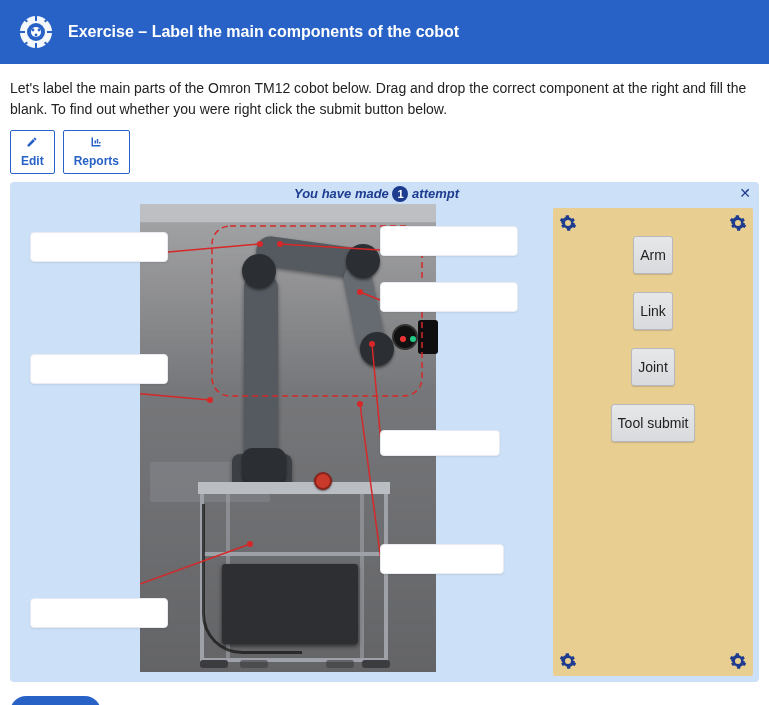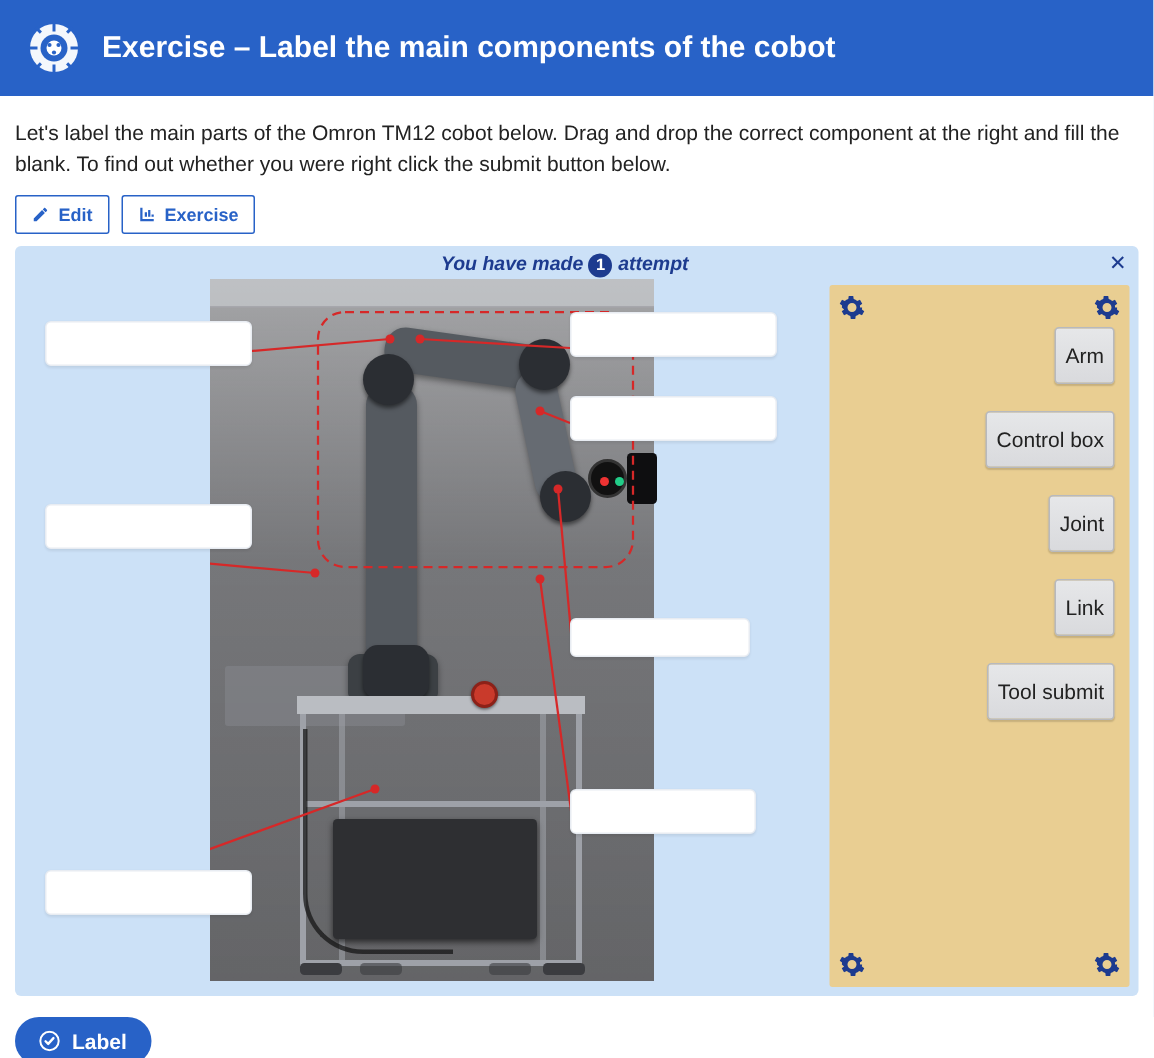--- a/index.html
+++ b/index.html
@@ -11,30 +11,30 @@
     color: #fff;
     padding: 14px 18px;
     display: flex;
     align-items: center;
     gap: 14px;
   }
   .header-icon {
     width: 36px; height: 36px;
     display: flex; align-items: center; justify-content: center;
   }
-  .header-title { font-size: 20px; font-weight: 700; }
+  .header-title { font-size: 16px; font-weight: 700; }
 
   .intro { padding: 14px 10px 10px; font-size: 14px; line-height: 1.5; }
 
   .actions { display: flex; gap: 8px; padding: 0 10px 8px; }
   .btn-outline {
     display: inline-flex; align-items: center; gap: 6px;
     padding: 5px 10px;
     border: 1px solid #2862c7; color: #2862c7; background: #fff;
-    font-size: 12px; font-weight: 700; border-radius: 2px; cursor: pointer;
+    font-size: 12px; font-weight: 700; border-radius: 2px; cursor: pointer; flex-direction: column;
   }
   .btn-outline .ico { width: 12px; height: 12px; display: inline-block; }
 
   .stage-wrap { padding: 0 10px; }
   .stage {
     position: relative;
     width: 100%; height: 500px;
     background: #cce1f7;
     border-radius: 4px;
     overflow: hidden;
@@ -114,21 +114,21 @@
 
   
   .opt-panel {
     position: absolute;
     right: 6px; top: 26px; bottom: 6px;
     width: 200px;
     background: #e9ce92;
     border-radius: 2px;
     padding: 28px 10px;
     display: flex; flex-direction: column; gap: 18px;
-    align-items: flex-end;
+    align-items: center;
   }
   .gear {
     position: absolute; color: #1d3b8f;
     width: 18px; height: 18px;
   }
   .g-tl { left: 6px; top: 6px; }
   .g-tr { right: 6px; top: 6px; }
   .g-bl { left: 6px; bottom: 6px; }
   .g-br { right: 6px; bottom: 6px; }
 
@@ -193,21 +193,21 @@
         </svg>
     </span>
     <span>Edit</span>
   </button>
   <button class="btn-outline">
     <span class="ico">
       <svg viewBox="0 0 16 16" width="12" height="12">
           <path d="M2 2v12h12v-2H4V2H2zm4 8h2V6H6v4zm3 0h2V4H9v6zm3 0h2V8h-2v2z" fill="#2862c7"></path>
         </svg>
     </span>
-    <span>Exercise</span>
+    <span>Reports</span>
   </button>
 </div>
 
 <div class="stage-wrap">
   <div class="stage">
 
     <div class="status">
       <span>You have made</span>
       <span class="count">1</span>
       <span>attempt</span>
@@ -292,23 +292,22 @@
           <path fill="#1d3b8f" d="M12 8a4 4 0 1 0 0 8 4 4 0 0 0 0-8zm9 4c0 .6-.1 1.2-.2 1.8l2.1 1.6-2 3.4-2.5-1a8 8 0 0 1-3.1 1.8l-.4 2.6h-4l-.4-2.6a8 8 0 0 1-3.1-1.8l-2.5 1-2-3.4 2.1-1.6A8.9 8.9 0 0 1 3 12c0-.6.1-1.2.2-1.8L1.1 8.6l2-3.4 2.5 1a8 8 0 0 1 3.1-1.8L9.1 1.8h4l.4 2.6a8 8 0 0 1 3.1 1.8l2.5-1 2 3.4-2.1 1.6c.1.6.2 1.2.2 1.8z"></path>
         </svg>
       <svg class="gear g-bl" viewBox="0 0 24 24">
           <path fill="#1d3b8f" d="M12 8a4 4 0 1 0 0 8 4 4 0 0 0 0-8zm9 4c0 .6-.1 1.2-.2 1.8l2.1 1.6-2 3.4-2.5-1a8 8 0 0 1-3.1 1.8l-.4 2.6h-4l-.4-2.6a8 8 0 0 1-3.1-1.8l-2.5 1-2-3.4 2.1-1.6A8.9 8.9 0 0 1 3 12c0-.6.1-1.2.2-1.8L1.1 8.6l2-3.4 2.5 1a8 8 0 0 1 3.1-1.8L9.1 1.8h4l.4 2.6a8 8 0 0 1 3.1 1.8l2.5-1 2 3.4-2.1 1.6c.1.6.2 1.2.2 1.8z"></path>
         </svg>
       <svg class="gear g-br" viewBox="0 0 24 24">
           <path fill="#1d3b8f" d="M12 8a4 4 0 1 0 0 8 4 4 0 0 0 0-8zm9 4c0 .6-.1 1.2-.2 1.8l2.1 1.6-2 3.4-2.5-1a8 8 0 0 1-3.1 1.8l-.4 2.6h-4l-.4-2.6a8 8 0 0 1-3.1-1.8l-2.5 1-2-3.4 2.1-1.6A8.9 8.9 0 0 1 3 12c0-.6.1-1.2.2-1.8L1.1 8.6l2-3.4 2.5 1a8 8 0 0 1 3.1-1.8L9.1 1.8h4l.4 2.6a8 8 0 0 1 3.1 1.8l2.5-1 2 3.4-2.1 1.6c.1.6.2 1.2.2 1.8z"></path>
         </svg>
 
       <div class="drag-item">Arm</div>
-      <div class="drag-item">Control box</div>
+      <div class="drag-item">Link</div>
       <div class="drag-item">Joint</div>
-      <div class="drag-item">Link</div>
       <div class="drag-item">Tool submit</div>
     </div>
 
   </div>
 </div>
 
 <div class="submit-row">
   <button class="btn-primary">
     <span class="ico">
       <svg viewBox="0 0 16 16" width="14" height="14">

